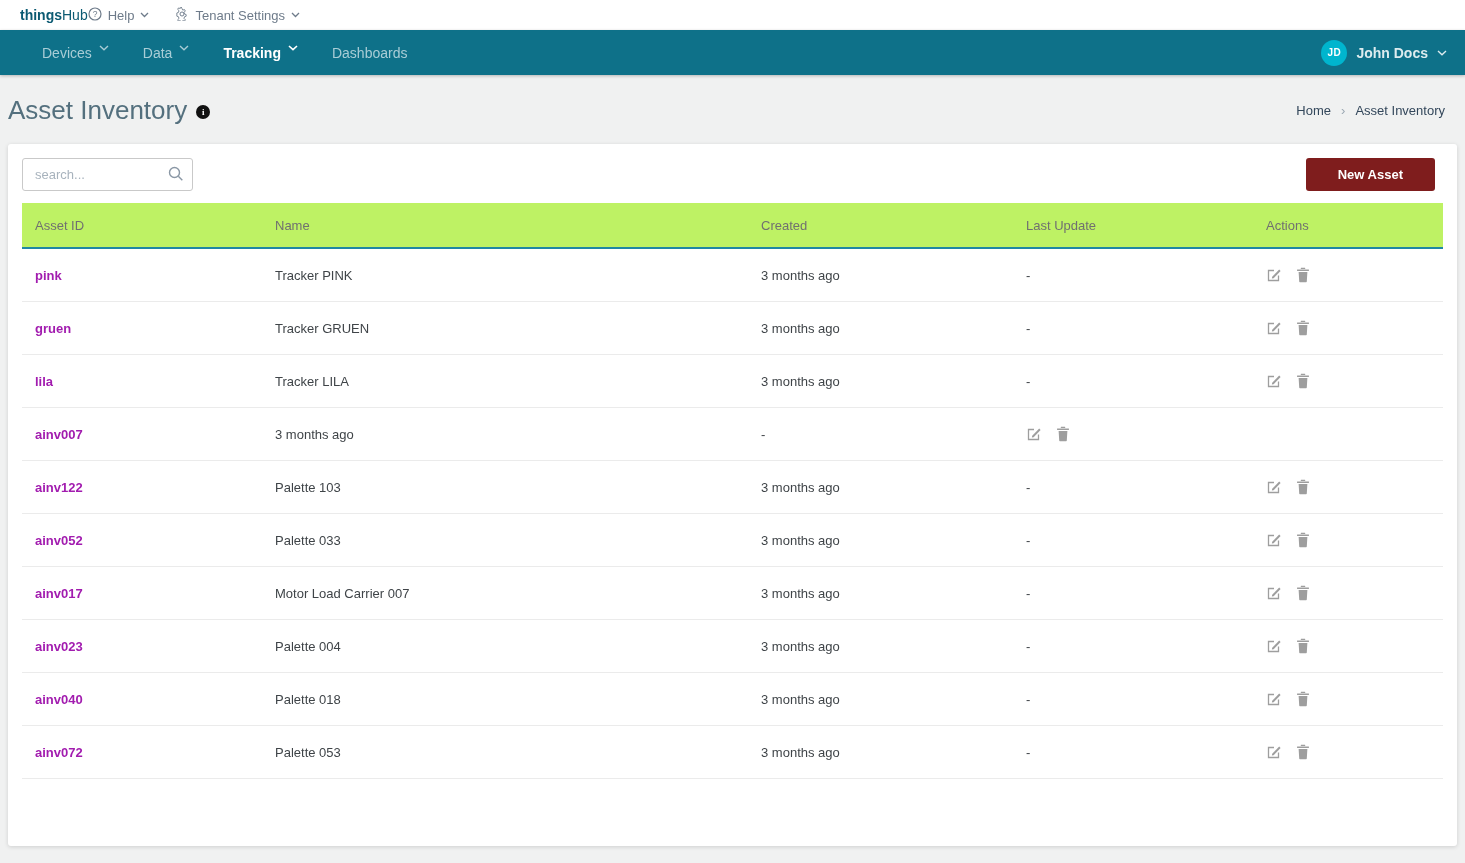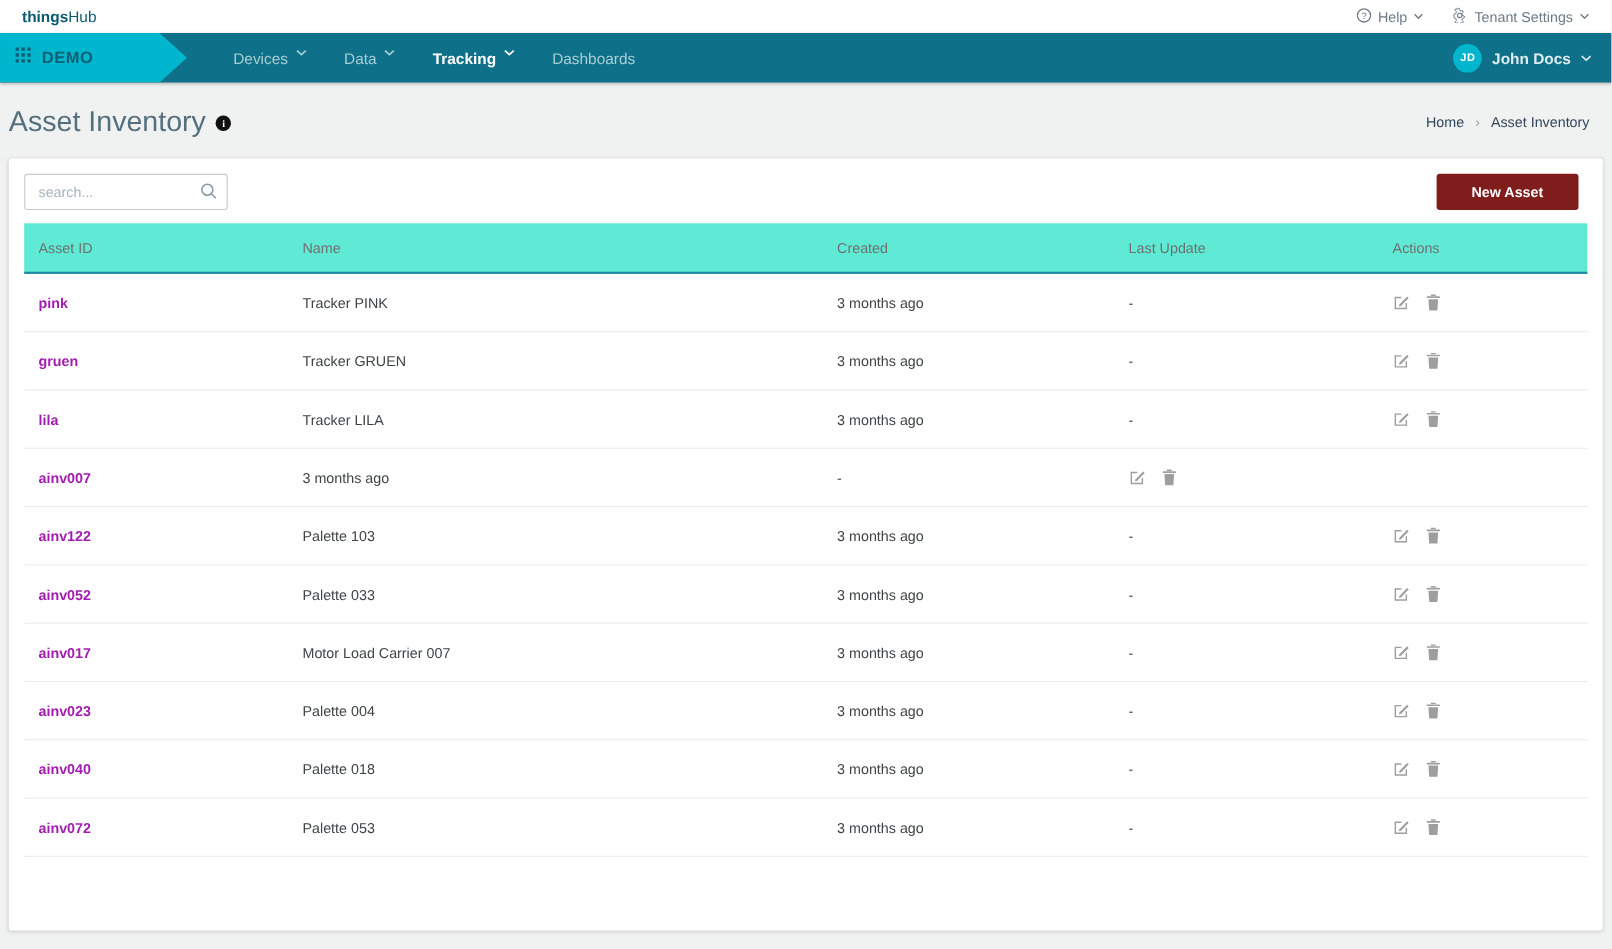--- a/index.html
+++ b/index.html
@@ -1,21 +1,21 @@
 <!DOCTYPE html>
 <html><head>
 <meta charset="utf-8">
 <style>
   * { margin:0; padding:0; box-sizing:border-box; }
   html,body { width:1465px; height:863px; overflow:hidden; background:#f0f1f1;
               font-family:"Liberation Sans", sans-serif; }
 
   
   .topbar { height:30px; background:#ffffff; display:flex; align-items:center;
-            justify-content:space-between; padding:0 20px; }
+            padding:0 20px; }
   .logo { font-size:14px; color:#0b5a72; cursor:pointer; }
   .logo b { font-weight:700; }
   .logo span.hub { font-weight:400; }
   .topbar-right { display:flex; align-items:center; gap:26px; }
   .top-menu { display:flex; align-items:center; gap:6px; color:#6e7b8a;
               font-size:13px; cursor:pointer; }
   .chev { display:inline-block; }
   .chev svg { display:block; }
 
   
@@ -51,33 +51,33 @@
   .breadcrumb .sep { color:#9aa7b2; font-size:13px; }
   .breadcrumb .crumb-home { cursor:pointer; }
 
   
   .card { margin:0 8px; background:#ffffff; border-radius:3px;
           box-shadow:0 1px 4px rgba(0,0,0,.14); height:702px;
           display:flex; flex-direction:column; }
   .card-toolbar { display:flex; align-items:center; justify-content:space-between;
                   padding:14px 22px 12px 14px; }
   .search-wrap { position:relative; }
-  .search-input { width:185px; height:33px; border:1px solid #c9c9c9; border-radius:3px;
+  .search-input { width:171px; height:33px; border:1px solid #c9c9c9; border-radius:3px;
                   padding:0 32px 0 12px; font-size:13px; color:#41555f; outline:none;
                   font-family:"Liberation Sans", sans-serif; }
   .search-input::placeholder { color:#a8b3bd; }
   .search-icon { position:absolute; right:9px; top:8px; }
   .btn-primary { background:#7f1d1d; color:#ffffff; border:none; border-radius:3px;
                  font-size:13px; font-weight:700; padding:9px 32px; cursor:pointer;
                  font-family:"Liberation Sans", sans-serif; }
 
   
   .grid-row { display:grid; grid-template-columns:240px 486px 265px 240px 1fr;
               align-items:center; }
-  .thead { background:#5eead4; border-bottom:2px solid #1f87a3; height:46px;
+  .thead { background:#bef264; border-bottom:2px solid #1f87a3; height:46px;
            margin:0 14px 0 14px; }
   .thead .th { font-size:13px; color:#707070; padding-left:13px; }
   .tbody { margin:0 14px; }
   .trow { height:53px; border-bottom:1px solid #ebebeb; }
   .trow .td { font-size:13px; color:#3f4448; padding-left:13px; }
   .td.id-cell a { color:#a21caf; font-weight:700; text-decoration:none; font-size:13px; }
   .actions-cell { display:flex; gap:14px; align-items:center; }
   .icon-btn { cursor:pointer; display:inline-flex; }
 
   
@@ -123,38 +123,20 @@
       <span class="chev">
         <svg width="9" height="6" viewBox="0 0 9 6">
             <polyline points="1,1 4.5,4.5 8,1" fill="none" stroke="#6e7b8a" stroke-width="1.3"></polyline>
           </svg>
       </span>
     </div>
   </div>
 </div>
 
 <div class="navbar">
-  <div class="tenant-chip">
-    <span>
-      <svg width="14" height="14" viewBox="0 0 14 14">
-        <g fill="#0d6073">
-          <rect x="0" y="0" width="3.2" height="3.2"></rect>
-            <rect x="5.4" y="0" width="3.2" height="3.2"></rect>
-            <rect x="10.8" y="0" width="3.2" height="3.2"></rect>
-          <rect x="0" y="5.4" width="3.2" height="3.2"></rect>
-            <rect x="5.4" y="5.4" width="3.2" height="3.2"></rect>
-            <rect x="10.8" y="5.4" width="3.2" height="3.2"></rect>
-          <rect x="0" y="10.8" width="3.2" height="3.2"></rect>
-            <rect x="5.4" y="10.8" width="3.2" height="3.2"></rect>
-            <rect x="10.8" y="10.8" width="3.2" height="3.2"></rect>
-        </g>
-      </svg>
-    </span>
-    <span class="label">DEMO</span>
-  </div>
 
   <div class="nav-items">
     <div class="nav-item">
       <span>Devices</span>
       <span class="chev">
         <svg width="10" height="6" viewBox="0 0 10 6">
             <polyline points="1,1 5,4.7 9,1" fill="none" stroke="#a9cdd6" stroke-width="1.4"></polyline>
           </svg>
       </span>
     </div>

